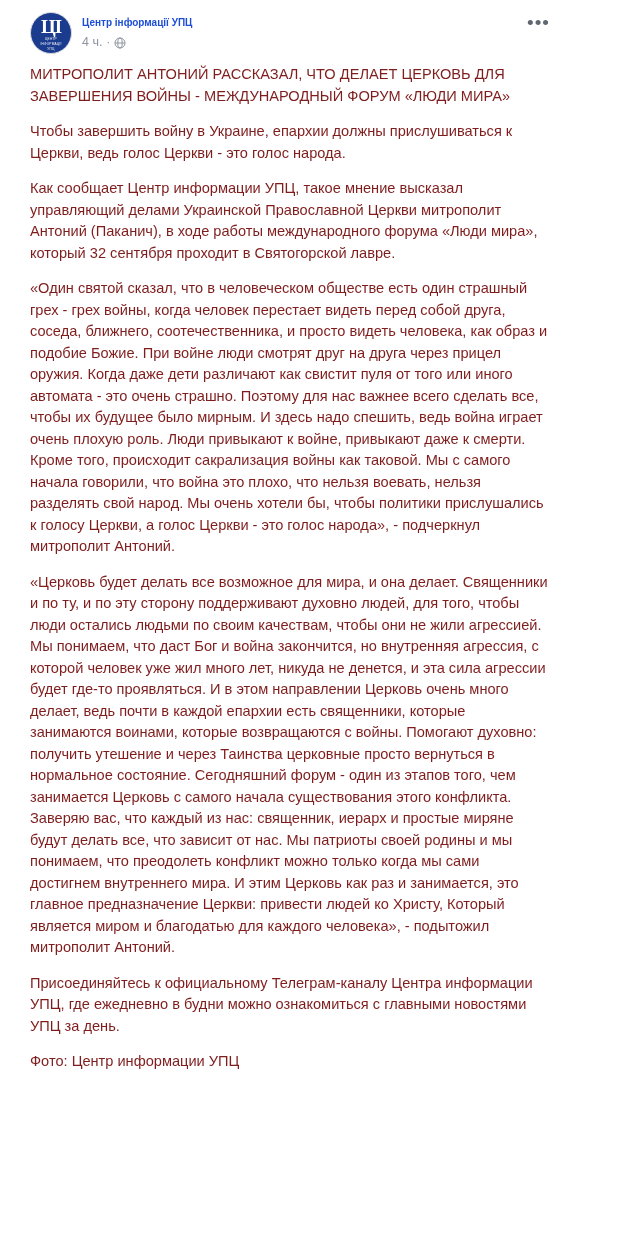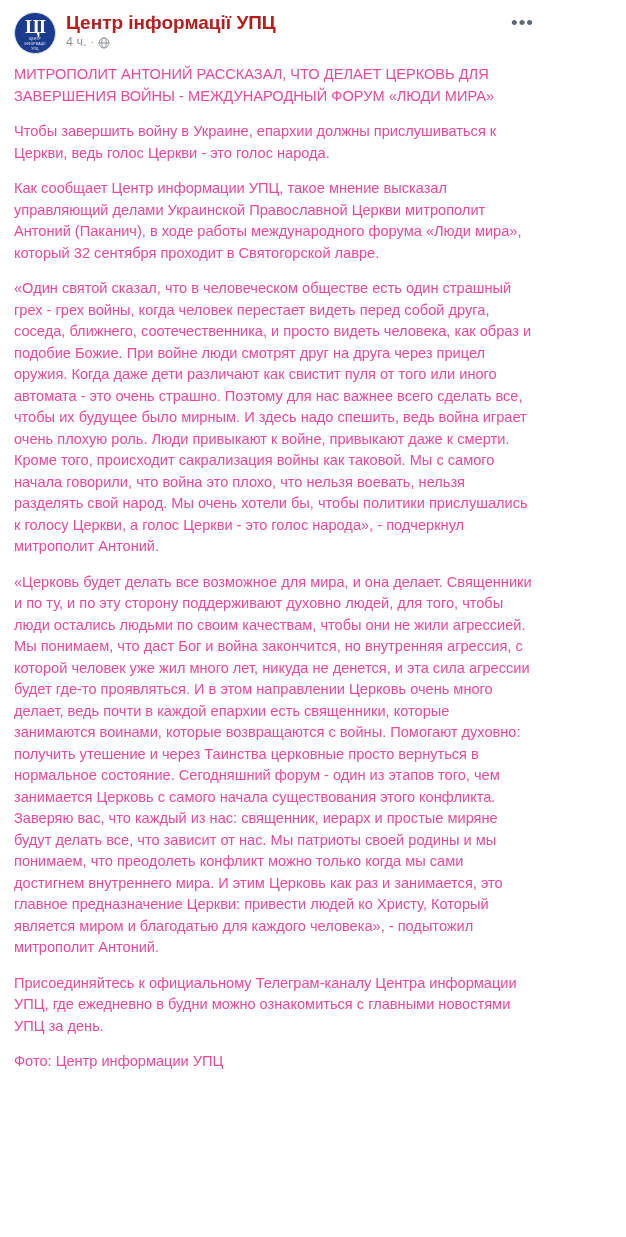--- a/index.html
+++ b/index.html
@@ -10,20 +10,21 @@
   body {
     width: 626px;
     font-family: "Liberation Sans", sans-serif;
     color: #1c1e21;
   }
   .post {
     width: 548px;
     background: #ffffff;
     box-sizing: border-box;
     padding: 0;
+    margin-left: 16px;
   }
   .post-header {
     display: flex;
     align-items: flex-start;
     padding: 12px 14px 6px 14px;
     position: relative;
   }
   .avatar {
     width: 42px;
     height: 42px;
@@ -60,22 +61,22 @@
     opacity: .95;
     margin-top: 1px;
   }
   .header-text {
     margin-left: 10px;
     padding-top: 1px;
     flex: 1 1 auto;
     min-width: 0;
   }
   .page-name {
-    color: #b91c1c;
-    font-size: 19px;
+    color: #1d4ed8;
+    font-size: 10px;
     font-weight: bold;
     line-height: 19px;
     white-space: nowrap;
   }
   .meta-row {
     display: flex;
     align-items: center;
     margin-top: 3px;
     color: #8d949e;
     font-size: 12.5px;
@@ -100,21 +101,21 @@
     font-size: 19px;
     letter-spacing: 1px;
     line-height: 14px;
     cursor: pointer;
     user-select: none;
   }
   .post-body {
     padding: 4px 14px 16px 14px;
     font-size: 14.6px;
     line-height: 21.5px;
-    color: #ec4899;
+    color: #7f1d1d;
   }
   .post-body p {
     margin: 0 0 14px 0;
   }
   .post-body p:last-child {
     margin-bottom: 0;
   }
   .headline {
     text-transform: uppercase;
     margin: 0 0 14px 0;

